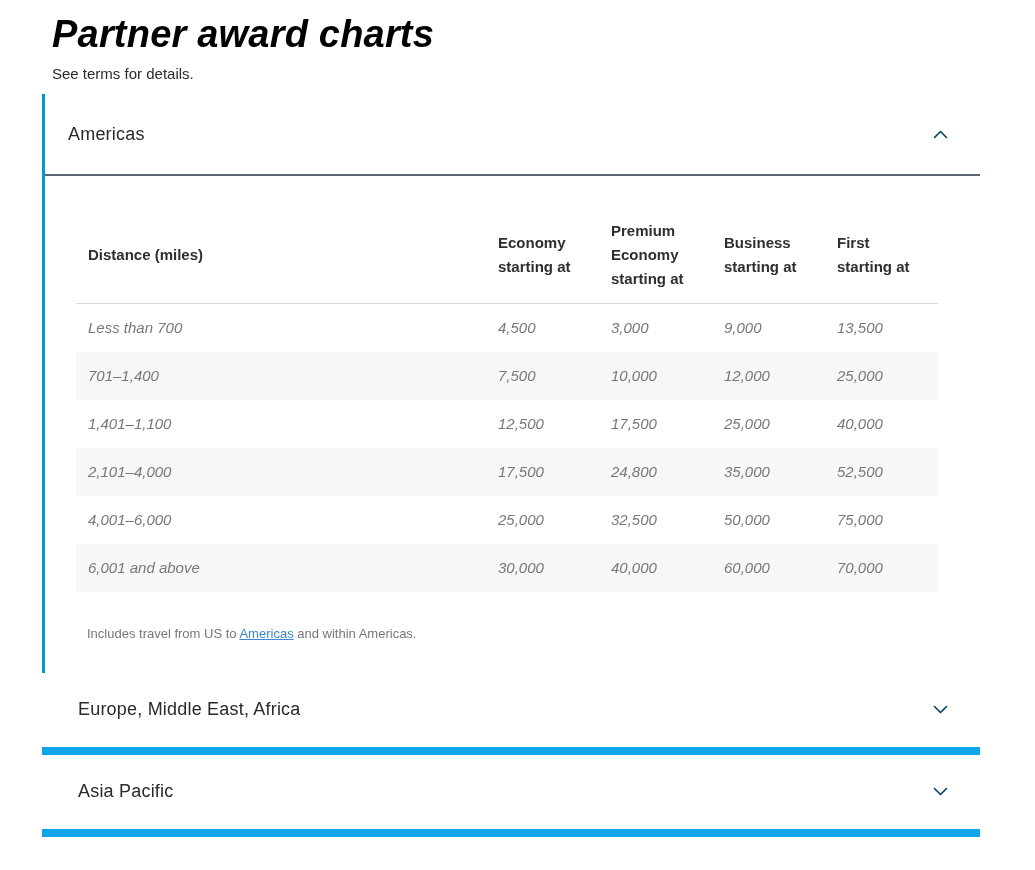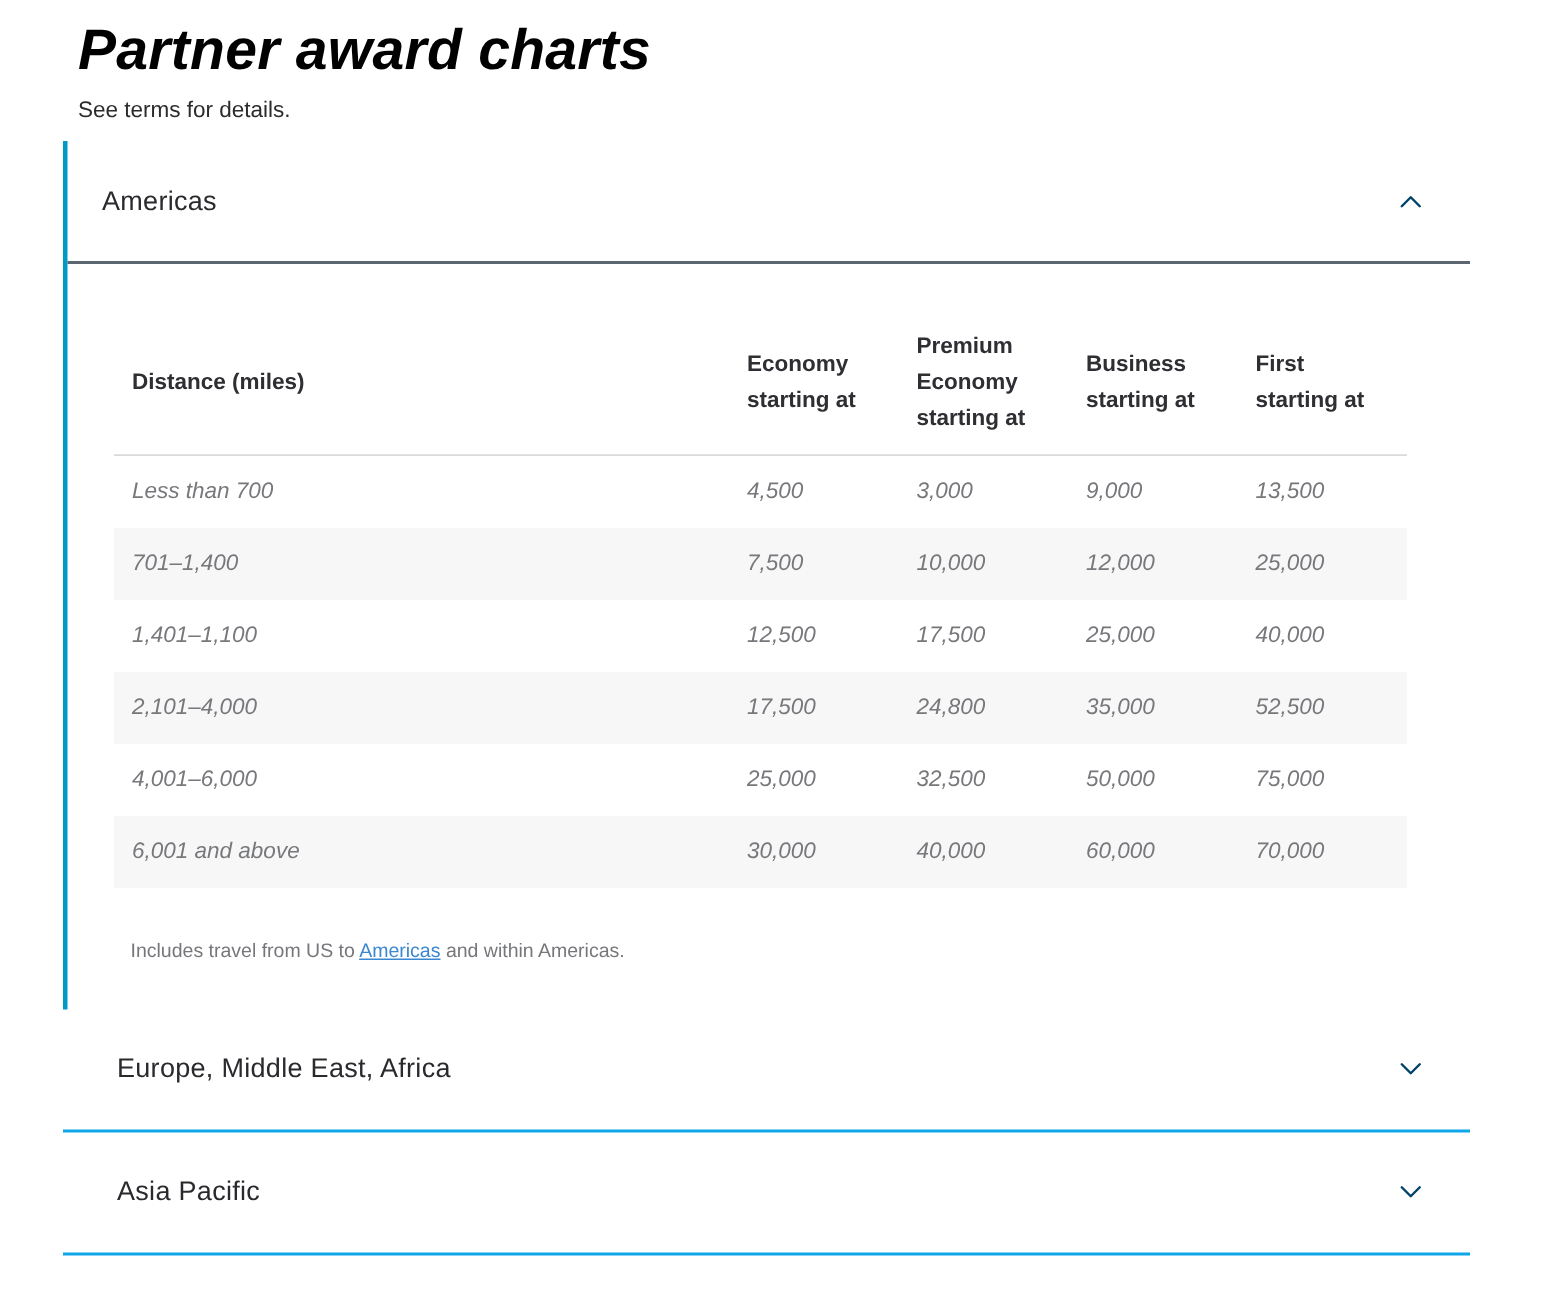--- a/index.html
+++ b/index.html
@@ -57,21 +57,21 @@
     letter-spacing: 0.2px;
   }
   .chev { display: inline-flex; align-items: center; }
 
   .acc-collapsed {
     height: 82px;
     display: flex;
     align-items: center;
     justify-content: space-between;
     padding: 0 32px 0 36px;
-    border-bottom: 2px solid #0ea5e9;
+    border-bottom: 8px solid #0ea5e9;
     cursor: pointer;
   }
 
   
   .acc-panel { padding: 31px 0 32px 31px; }
 
   table.award {
     border-collapse: collapse;
     width: 862px;
     font-size: 15px;

